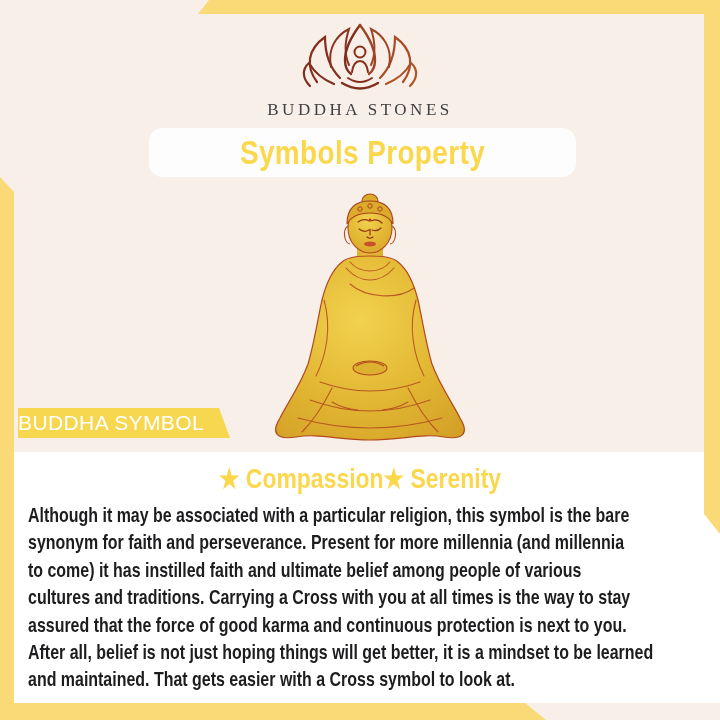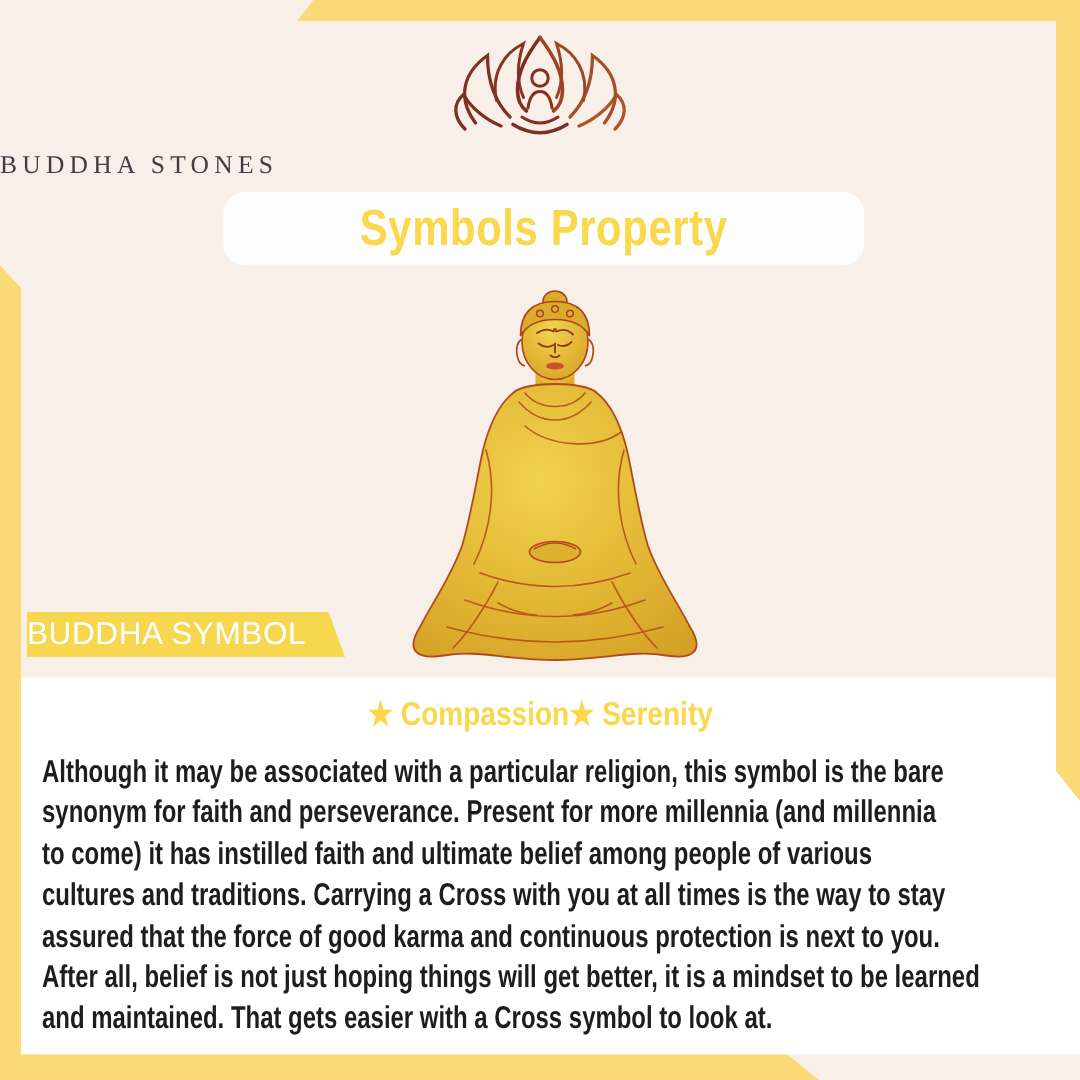--- a/index.html
+++ b/index.html
@@ -10,21 +10,21 @@
   }
   
   .band{position:absolute;inset:0;background:var(--border-yellow,#fada76);}
   .band.tr{clip-path:polygon(209px 0,720px 0,720px 534px,704px 514px,704px 14px,198px 14px);}
   .band.lb{clip-path:polygon(0 177px,14px 192px,14px 703px,525px 703px,546px 720px,0 720px);}
   
   .white-section{position:absolute;left:0;top:452px;width:720px;height:251px;background:var(--section-white,#ffffff);}
   
   .logo{position:absolute;left:300px;top:22px;width:120px;height:80px;}
   .brand{
-    position:absolute;left:0;top:100px;width:720px;
+    position:absolute;left:0;top:100px;width:720px;text-align:center;
     font-family:"Liberation Serif",serif;font-size:17px;letter-spacing:3.5px;
     color:var(--brand-text,#3f3f41);font-weight:500;
   }
   .title-band{
     position:absolute;left:149px;top:128px;width:427px;height:49px;
     background:var(--title-band-white,#fdfdfd);
     display:flex;align-items:center;justify-content:center;border-radius:14px;
   }
   .title-band .t{
     font-size:34px;font-weight:bold;color:var(--accent-yellow,#fbd74b);
@@ -36,21 +36,21 @@
   .symbol-label{
     position:absolute;left:18px;top:408px;width:212px;height:30px;
     background:var(--label-yellow,#f6d74f);
     clip-path:polygon(0 0,201px 0,212px 30px,0 30px);
     color:var(--label-text-white,#ffffff);font-size:21px;line-height:30px;
     text-align:left;letter-spacing:.4px;
   }
   
   .heading{
     position:absolute;left:0;top:463px;width:720px;text-align:center;
-    font-size:22px;font-weight:bold;color:var(--accent-yellow,#fbd74b);
+    font-size:27px;font-weight:bold;color:var(--accent-yellow,#fbd74b);
   }
   .heading .t{display:inline-block;transform:scaleX(.85);white-space:nowrap;}
   .para{position:absolute;left:28px;top:501px;width:676px;}
   .para .line{
     font-size:21px;font-weight:bold;color:var(--text-black,#1d1d1f);
     line-height:27.4px;white-space:nowrap;
     transform:scaleX(.76);transform-origin:0 50%;
   }
 </style>
 </head>

